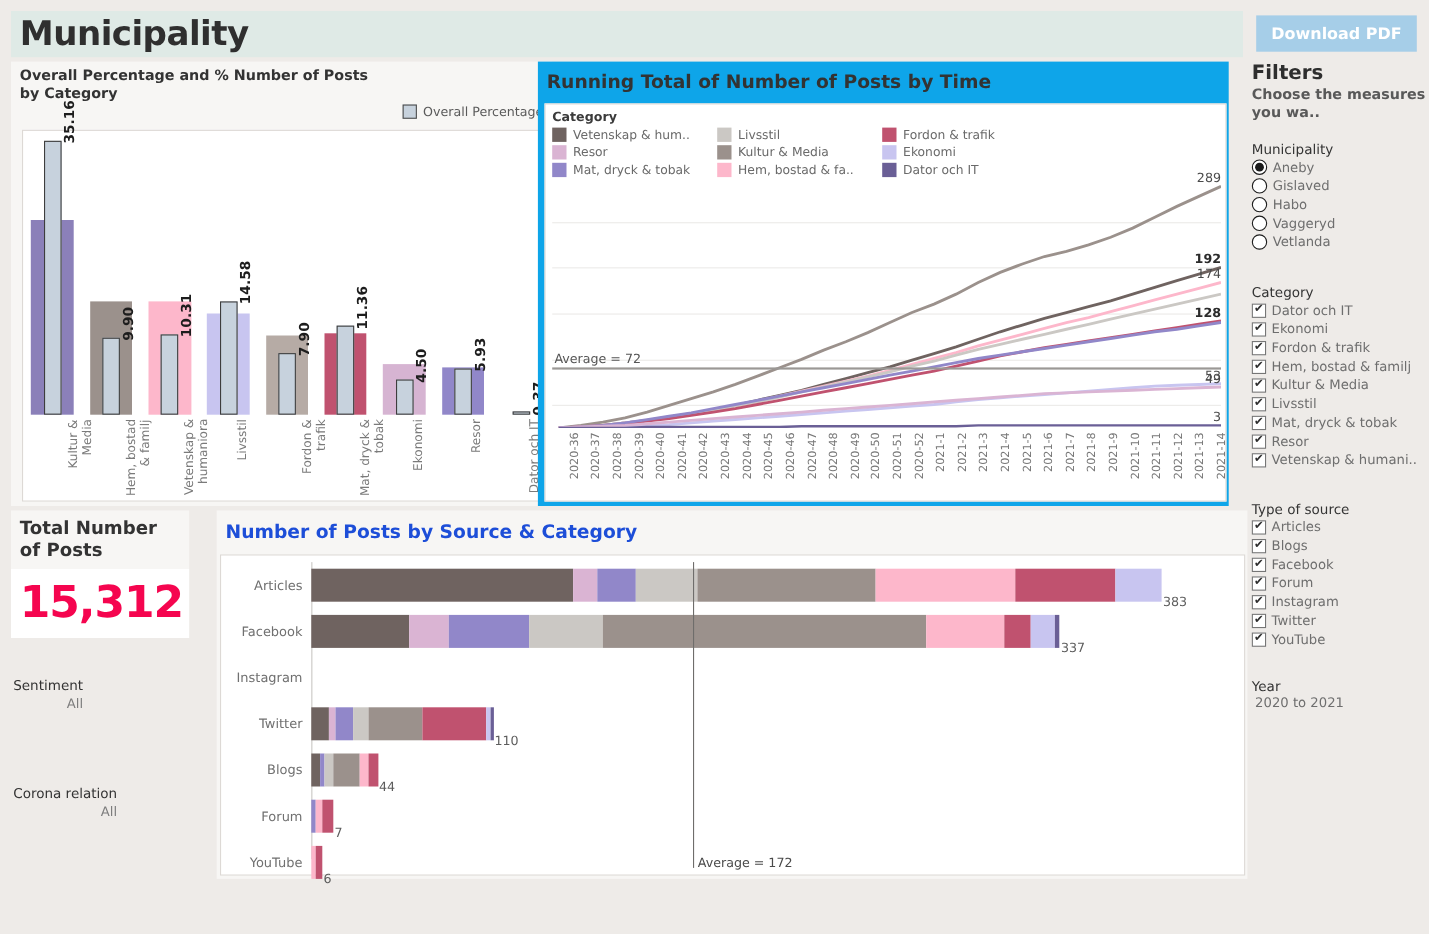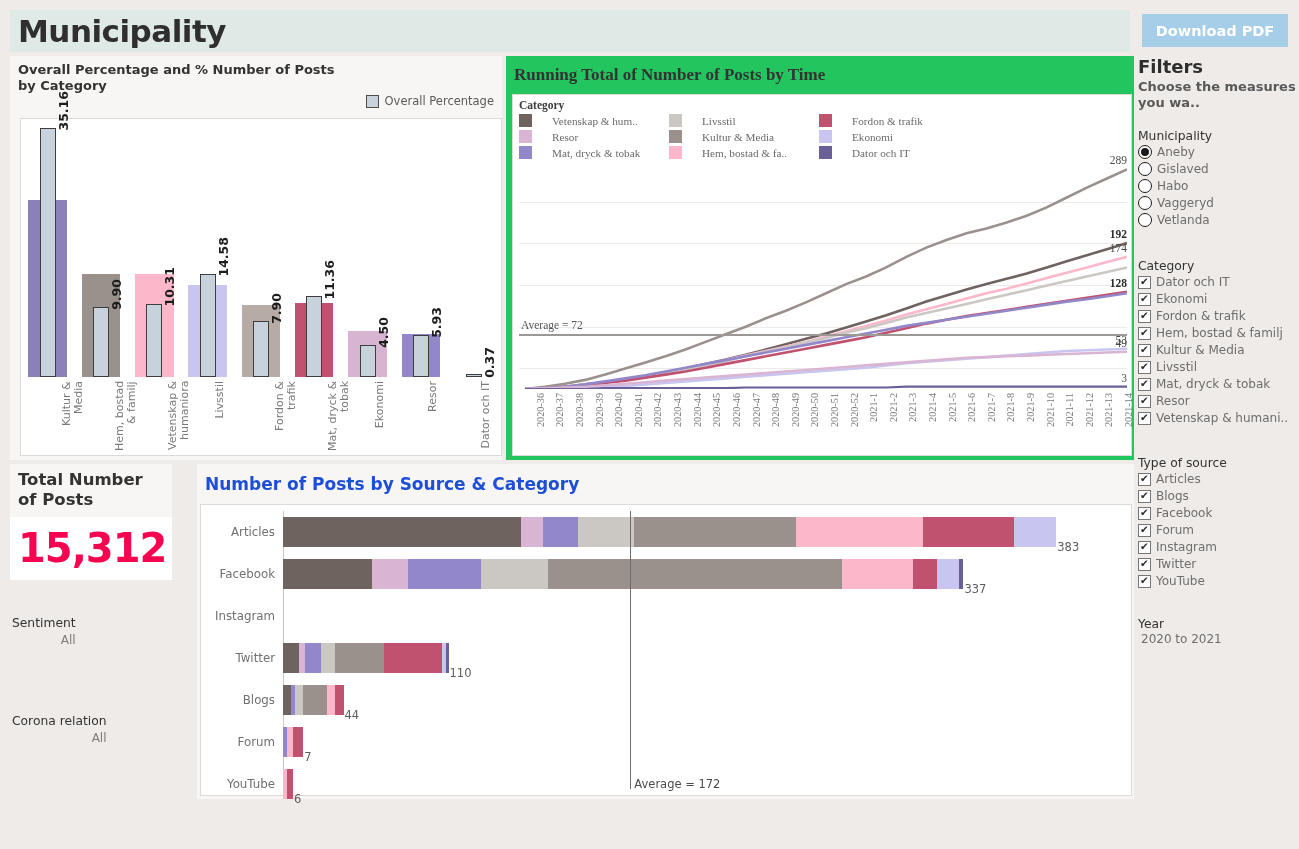--- a/index.html
+++ b/index.html
@@ -66,30 +66,30 @@
     flex:1; position: relative;
   }
   .bar-lab span {
     position:absolute; left:50%; top:2px; transform: translateX(-50%);
     writing-mode: vertical-rl; text-orientation: mixed; rotate: 180deg;
     font-size: 11px; color: #7a7a7a; text-align: right; line-height:1.15;
     max-height: 74px;
   }
 
   
-  #linePanel { left: 506px; top: 56px; width: 628px; height: 404px; background:#22c55e;font-family:Liberation Serif, serif; }
+  #linePanel { left: 489px; top: 56px; width: 628px; height: 404px; background:#0ea5e9; }
   #linePanel .lp-title { font-size: 17px; font-weight: bold; color:#333; padding: 9px 0 7px 8px; }
   .line-body {
     position: absolute; left: 6px; top: 38px; width: 620px; height: 362px;
     background: #ffffff; border: 1px solid #ddd9d5;
   }
   .cat-legend { padding: 4px 6px 2px 6px; }
   .cat-legend .cl-title { font-size: 11.5px; font-weight: bold; color: #3b3b3b; margin-bottom: 3px;}
   .cl-grid { display: grid; grid-template-columns: 150px 150px 150px; row-gap: 3px; }
-  .cl-item { display:flex; align-items:center; gap:20px; }
+  .cl-item { display:flex; align-items:center; gap:6px; }
   .cl-item .sw { width: 13px; height: 13px; flex: none; }
   .cl-item .lb { font-size: 11.2px; color: #6a6a6a; white-space: nowrap; }
   .plot-area { position: absolute; left: 6px; top: 66px; width: 608px; height: 228px; }
   .gridline { position: absolute; left: 0; width: 100%; height: 1px; background: #eceae8; }
   .avgline { position: absolute; left: 0; width: 100%; height: 2px; background: #9b9895; }
   .avglabel { position: absolute; font-size: 11.5px; color: #555; }
   .endlabel { position: absolute; font-size: 11.5px; color: #4a4a4a; white-space: nowrap; }
   .endlabel.bold { font-weight: bold; color:#2b2b2b; }
   .x-axis { position: absolute; left: 6px; top: 296px; width: 608px; height: 64px; display:flex; }
   .x-tick { flex: 1; position: relative; }

